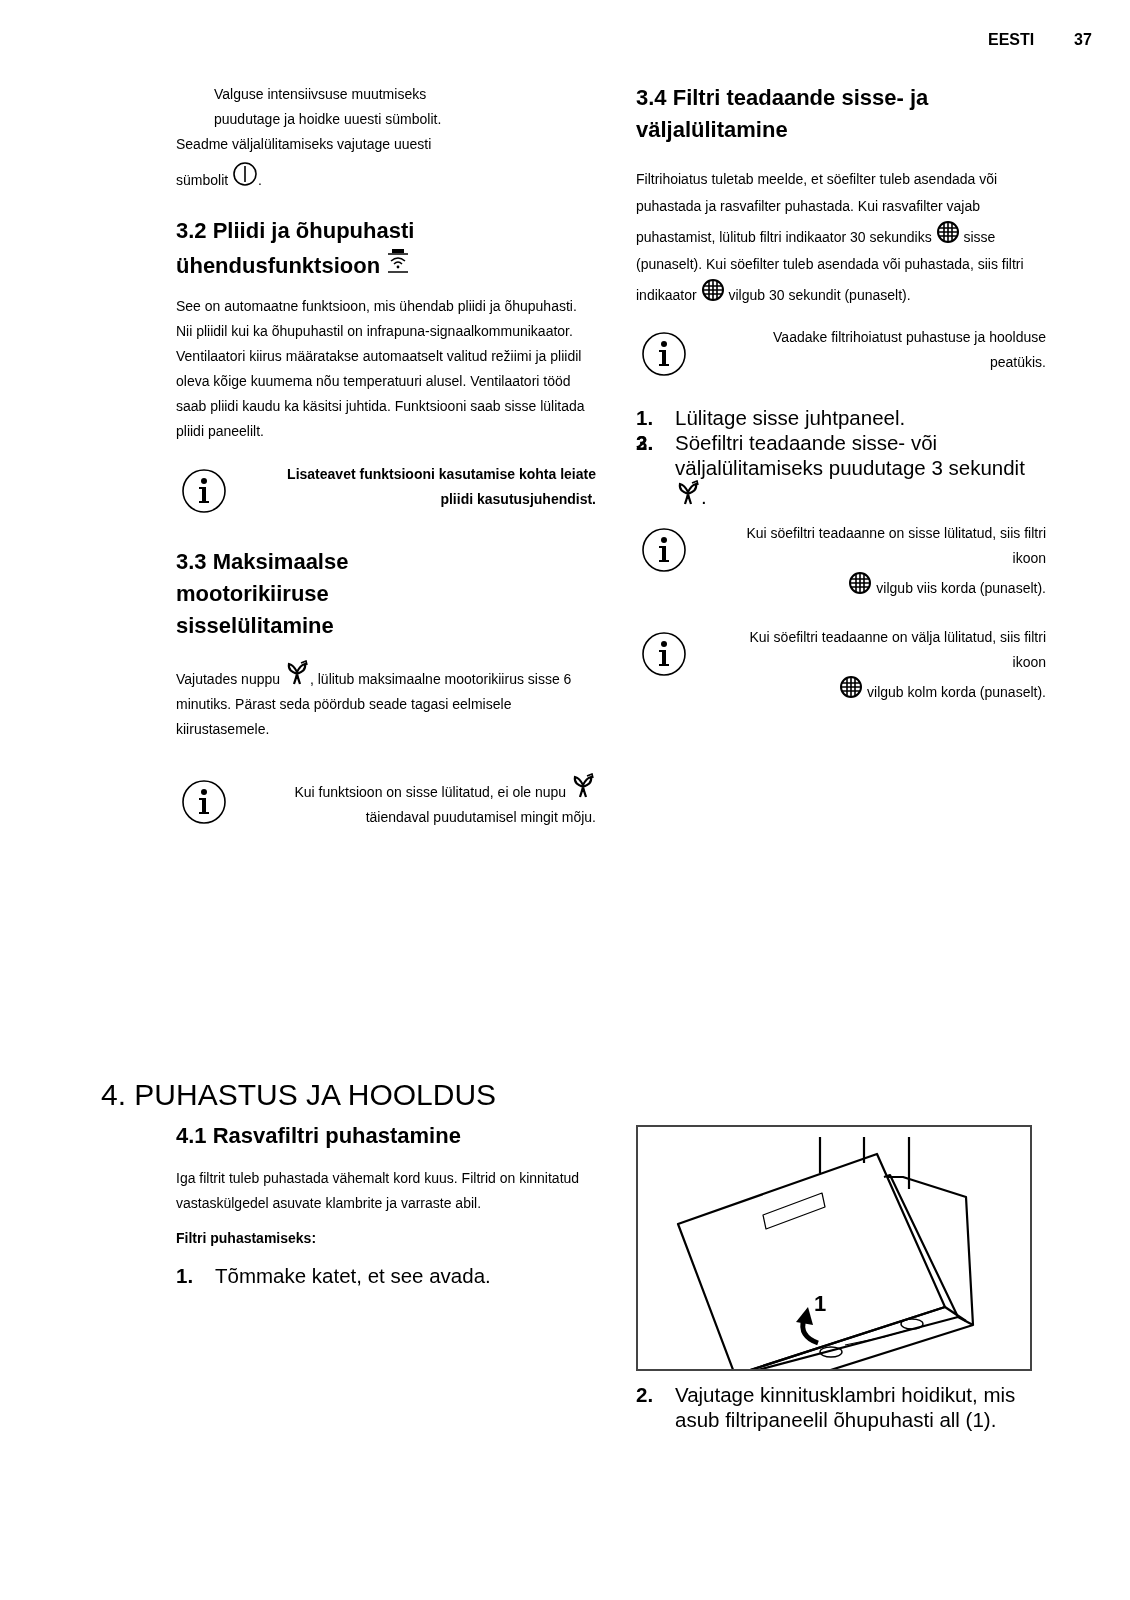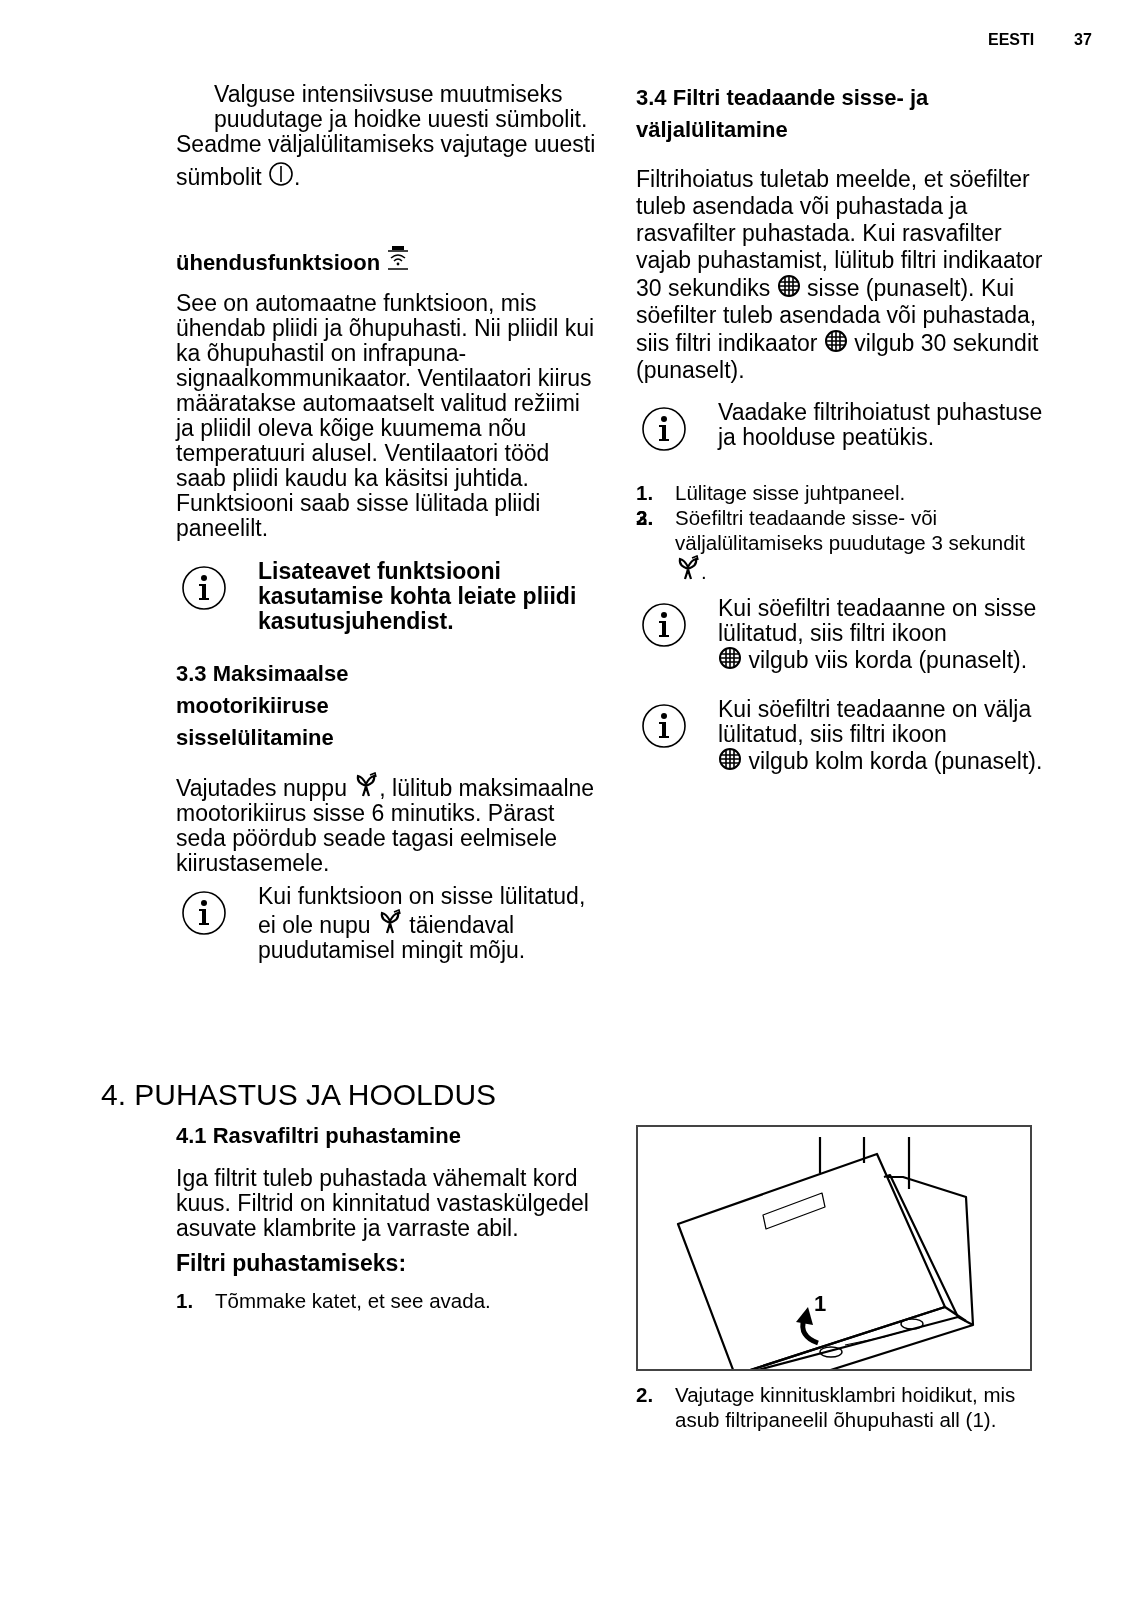--- a/index.html
+++ b/index.html
@@ -2,25 +2,25 @@
 <html><head>
 <meta charset="utf-8">
 <style>
   html, body { margin:0; padding:0; background:#ffffff; }
   body { width:1130px; height:1600px; position:relative; overflow:hidden;
          font-family:"Liberation Sans", sans-serif; color:#000; }
   .hdr { position:absolute; top:29px; right:0; width:1093px; height:24px; }
   .hdr .lang { position:absolute; left:951px; top:2px; font-weight:bold; font-size:16px; }
   .hdr .pg { position:absolute; left:1037px; top:2px; font-weight:bold; font-size:16px; }
   .col { position:absolute; }
-  .p { font-size:23px; line-height:25px; margin:0; }
+  .p { font-size:14px; line-height:25px; margin:0; }
   .h2 { font-size:22px; line-height:32px; font-weight:bold; margin:0; }
   .h1 { font-size:30px; line-height:44px; font-weight:normal; margin:17px; }
   .inl { display:inline-block; vertical-align:-2px; }
-  .note { position:relative; padding-left:82px; min-height:60px; }
+  .note { position:relative; padding-left:82px; min-height:60px;text-align:right; }
   .note .i-icon { position:absolute; left:5px; top:6px; width:46px; height:46px; }
   .ol { margin:0; padding:0; list-style:none; }
   .ol li { position:relative; padding-left:39px; font-size:20.5px; line-height:25px; }
   .ol li .num { position:absolute; left:0; top:0; font-weight:bold; }
   .bold { font-weight:bold; }
   .fig { position:absolute; left:636px; top:1125px; width:396px; height:246px; border:2px solid #444; box-sizing:border-box; background:#fff; }
 </style>
 </head>
 <body>
 
@@ -39,21 +39,21 @@
   </p>
   <p class="p" style="margin-top:4px;">
     <span>sümbolit</span>
     <svg class="inl" width="26" height="26" viewBox="0 0 26 26">
         <circle cx="13" cy="13" r="11" fill="none" stroke="#000" stroke-width="1.6"></circle>
         <line x1="13" y1="5" x2="13" y2="21" stroke="#000" stroke-width="1.6"></line>
       </svg><span>.</span>
   </p>
 
   <h2 class="h2" style="margin-top:22px;">
-    <br>
+    <span>3.2 Pliidi ja õhupuhasti</span><br>
     <span>ühendusfunktsioon</span>
     <svg class="inl" width="24" height="28" viewBox="0 0 24 28">
         <rect x="6" y="2" width="12" height="4" fill="#000"></rect>
         <line x1="2" y1="7" x2="22" y2="7" stroke="#000" stroke-width="1.5"></line>
         <path d="M5 14 Q12 8 19 14" fill="none" stroke="#000" stroke-width="1.5"></path>
         <path d="M8 17 Q12 13 16 17" fill="none" stroke="#000" stroke-width="1.5"></path>
         <circle cx="12" cy="20" r="1.4" fill="#000"></circle>
         <line x1="2" y1="25" x2="22" y2="25" stroke="#000" stroke-width="1.5"></line>
       </svg>
   </h2>
@@ -72,21 +72,21 @@
     <span>mootorikiiruse</span><br>
     <span>sisselülitamine</span>
   </h2>
   <p class="p" style="margin-top:18px;">
     <span>Vajutades nuppu</span>
     <svg class="inl" width="26" height="26" viewBox="0 0 26 26">
         <path d="M13 14 C8 12 4 10 5 4 C9 5 11 8 13 12 M13 14 C18 12 22 10 21 4 C17 5 15 8 13 12 M13 14 C12 18 11 21 10 24 M13 14 C14 18 15 21 16 24" fill="none" stroke="#000" stroke-width="2.2"></path>
         <path d="M17 3 L22 1 L23 5" fill="none" stroke="#000" stroke-width="1.6"></path>
       </svg><span>, lülitub maksimaalne mootorikiirus sisse 6 minutiks. Pärast seda pöördub seade tagasi eelmisele kiirustasemele.</span>
   </p>
-  <div class="note" style="margin-top:8px;">
+  <div class="note" style="margin-top:31px;">
     <svg class="i-icon" viewBox="0 0 46 46">
         <circle cx="23" cy="23" r="21" fill="none" stroke="#000" stroke-width="1.6"></circle>
         <circle cx="23" cy="13" r="3" fill="#000"></circle>
         <path d="M18 19 H25 V33 H28 V35 H18 V33 H21 V21 H18 Z" fill="#000"></path>
       </svg>
     <p class="p">
       <span>Kui funktsioon on sisse lülitatud, ei ole nupu</span>
       <svg class="inl" width="26" height="26" viewBox="0 0 26 26">
           <path d="M13 14 C8 12 4 10 5 4 C9 5 11 8 13 12 M13 14 C18 12 22 10 21 4 C17 5 15 8 13 12 M13 14 C12 18 11 21 10 24 M13 14 C14 18 15 21 16 24" fill="none" stroke="#000" stroke-width="2.2"></path>
           <path d="M17 3 L22 1 L23 5" fill="none" stroke="#000" stroke-width="1.6"></path>

